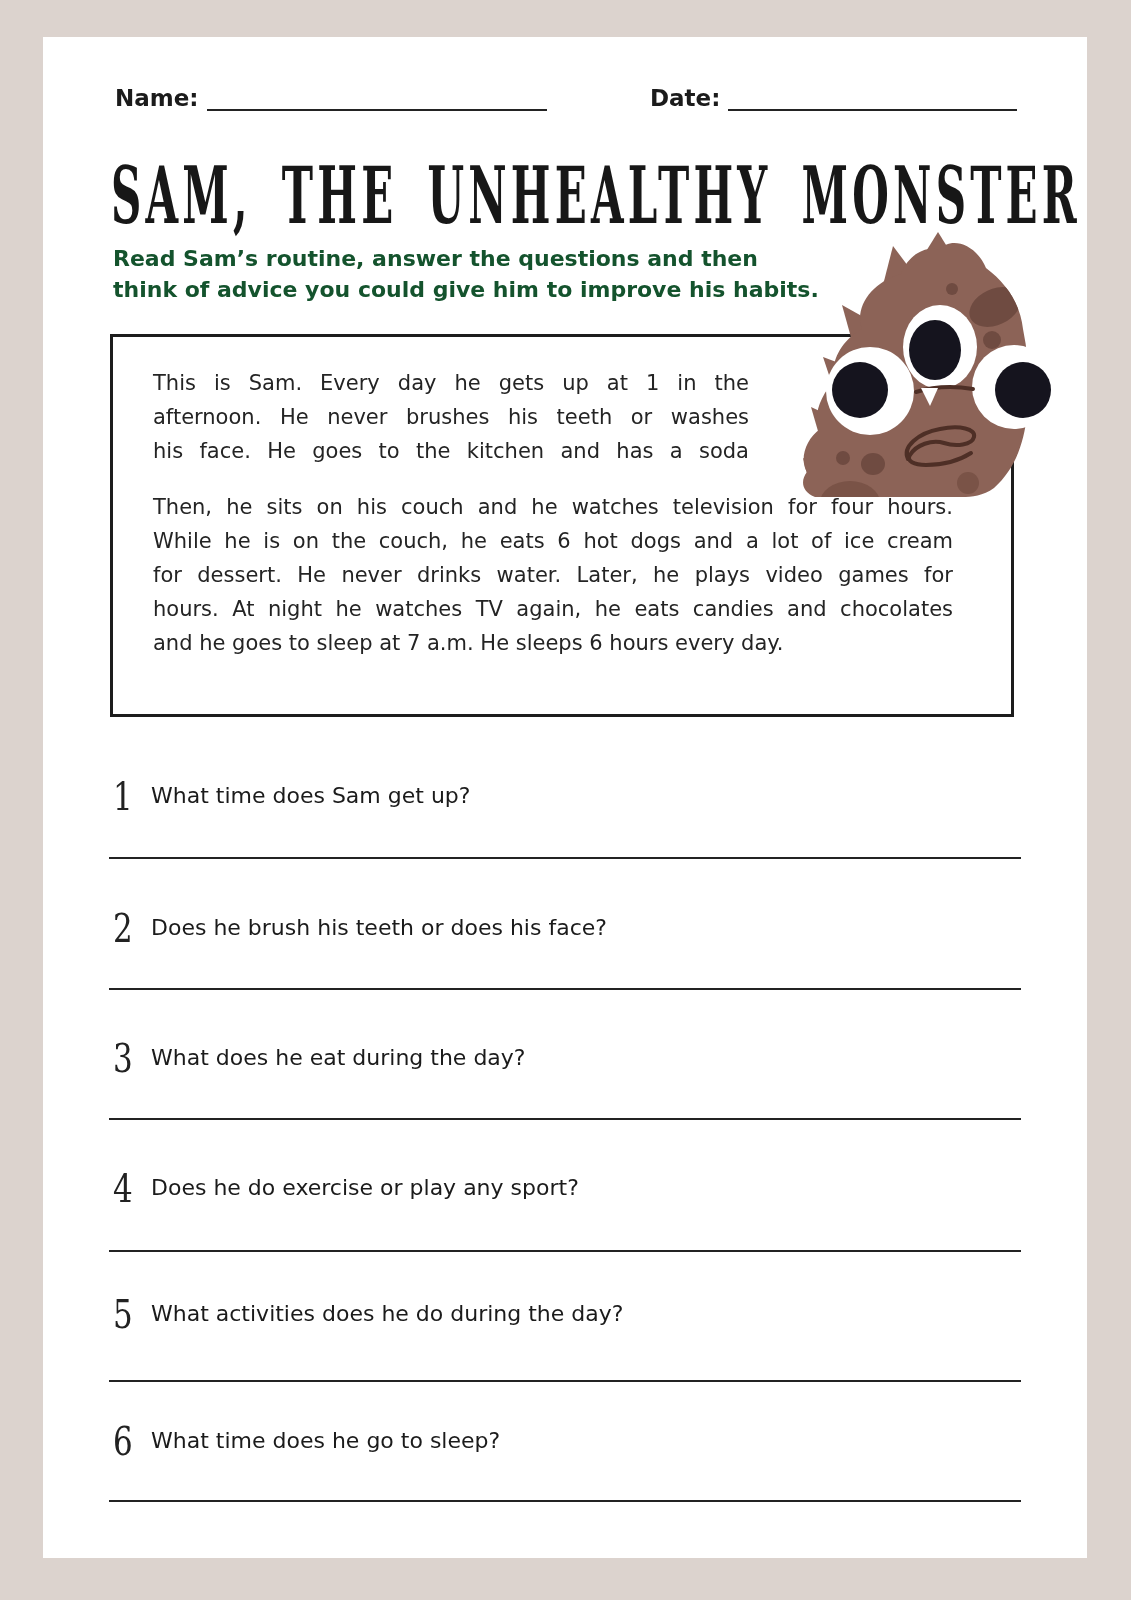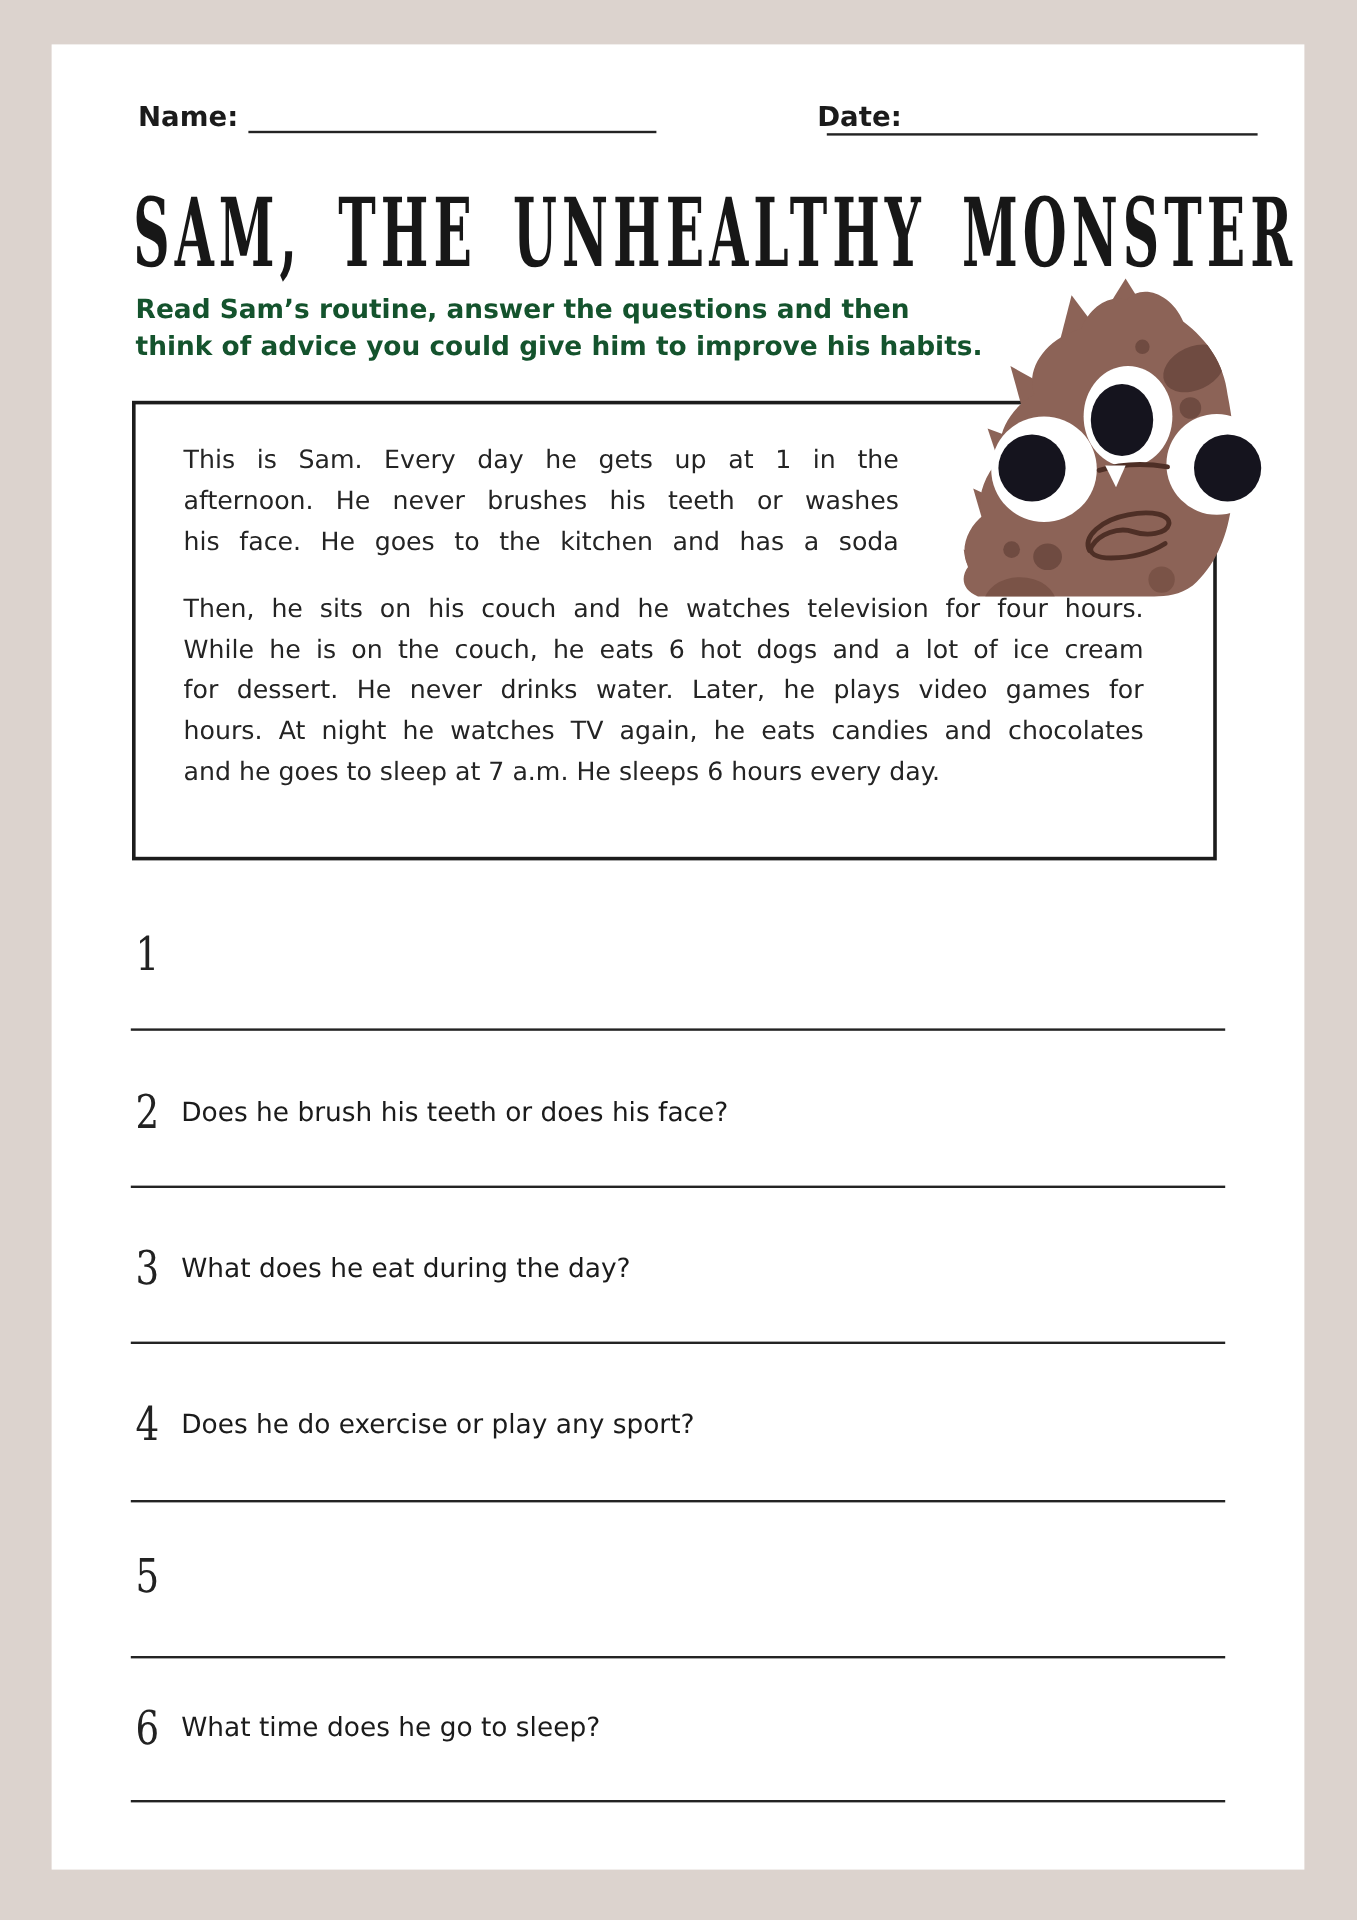--- a/index.html
+++ b/index.html
@@ -13,21 +13,21 @@
     background:var(--page-bg);
     font-family:"DejaVu Sans",sans-serif;color:var(--ink);
   }
   .page{position:absolute;left:43px;top:37px;width:1044px;height:1521px;background:var(--paper);}
 
   
   .field{position:absolute;top:48px;display:flex;height:28px;}
   .field .label{font-size:23px;font-weight:600;line-height:26px;}
   .write-line{flex:1;border-bottom:2px solid var(--line);margin-left:8px;height:24px;}
   .name-field{left:72px;width:432px;}
-  .date-field{left:638px;width:367px;flex-direction:column;}
+  .date-field{left:607px;width:367px;}
 
   
   .title{
     position:absolute;left:68px;top:112px;white-space:nowrap;
     font-family:"DejaVu Serif",serif;font-weight:700;font-size:60px;
     letter-spacing:6px;word-spacing:16px;color:#171717;
     transform:scale(0.70,1.32);transform-origin:0 0;
   }
 
   
@@ -145,20 +145,21 @@
     <path d="M 126 163 Q 152 155 183 160" fill="none" stroke="var(--monster-line)" stroke-width="4" stroke-linecap="round"></path>
     <polygon points="131,159 148,159 140,177" fill="var(--eye-white)"></polygon>
 
     <path d="M 118 230 C 112 218 128 204 150 200 C 170 196 186 200 184 208
              C 182 216 166 218 154 214 C 142 210 126 216 120 226
              C 116 232 124 236 136 236 C 154 236 170 231 181 224" fill="none" stroke="var(--monster-line)" stroke-width="4" stroke-linecap="round"></path>
   </svg>
 
   <div class="question q1">
     <span class="q-num">1</span>
+    <span class="q-text">What time does Sam get up?</span>
   </div>
   <div class="answer-line a1"></div>
 
   <div class="question q2">
     <span class="q-num">2</span>
     <span class="q-text">Does he brush his teeth or does his face?</span>
   </div>
   <div class="answer-line a2"></div>
 
   <div class="question q3">
@@ -168,20 +169,21 @@
   <div class="answer-line a3"></div>
 
   <div class="question q4">
     <span class="q-num">4</span>
     <span class="q-text">Does he do exercise or play any sport?</span>
   </div>
   <div class="answer-line a4"></div>
 
   <div class="question q5">
     <span class="q-num">5</span>
+    <span class="q-text">What activities does he do during the day?</span>
   </div>
   <div class="answer-line a5"></div>
 
   <div class="question q6">
     <span class="q-num">6</span>
     <span class="q-text">What time does he go to sleep?</span>
   </div>
   <div class="answer-line a6"></div>
 
 </div>

